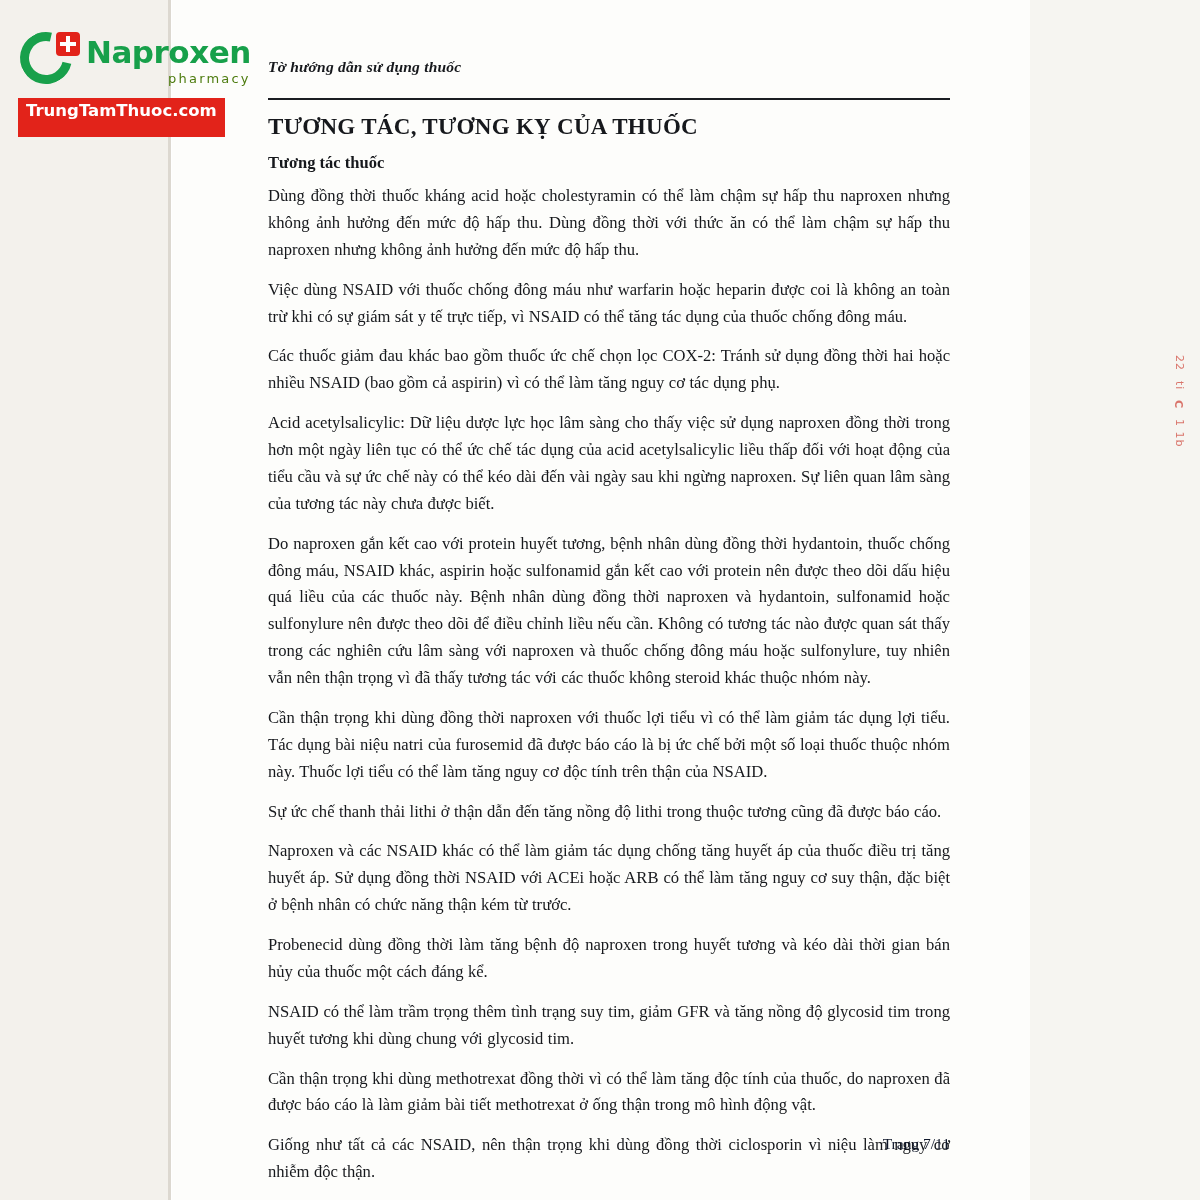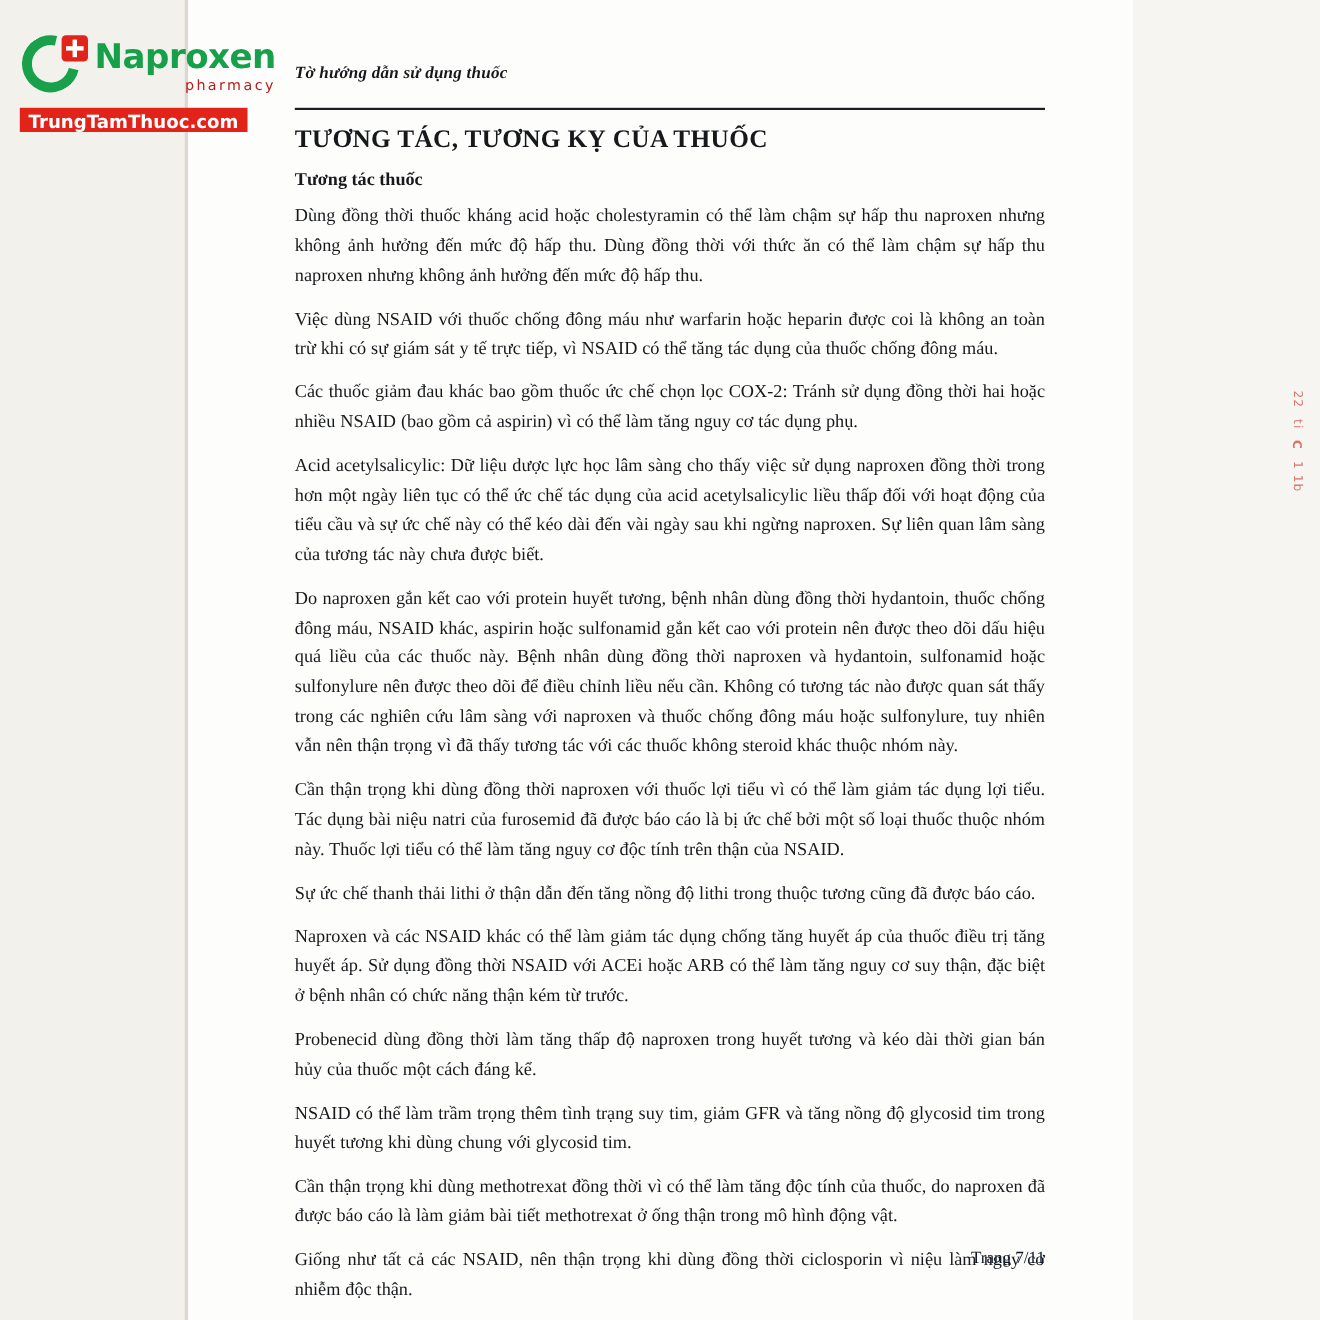--- a/index.html
+++ b/index.html
@@ -45,29 +45,29 @@
   .logo-cross:before { left:10px; top:4px; width:4px; height:16px; }
   .logo-cross:after { left:4px; top:10px; width:16px; height:4px; }
   .logo-text { margin-left:6px; }
   .logo-title {
     font-family:"DejaVu Sans", sans-serif;
     font-weight:bold; font-size:31px; color:#17a04a;
     letter-spacing:-0.5px; line-height:1;
   }
   .logo-sub {
     font-family:"DejaVu Sans", sans-serif;
-    font-size:13px; color:#b91c1c; letter-spacing:2.2px;
+    font-size:13px; color:#4d7c0f; letter-spacing:2.2px;
     margin-top:3px; text-align:right;
   }
   .logo-band {
     margin-top:6px;
     background:#e2231a; color:#fff;
     font-family:"DejaVu Sans", sans-serif;
     font-weight:bold; font-size:16.5px;
-    padding:3px 8px 0 8px;
+    padding:3px 8px 17px 8px;
     display:inline-block;
     letter-spacing:0px;
   }
   
   .doc {
     position:absolute;
     left:268px; top:58px; width:682px;
     color:#16181c;
   }
   .running-head {
@@ -131,21 +131,21 @@
   <h2 class="sub-title">Tương tác thuốc</h2>
 
   <p class="para">Dùng đồng thời thuốc kháng acid hoặc cholestyramin có thể làm chậm sự hấp thu naproxen nhưng không ảnh hưởng đến mức độ hấp thu. Dùng đồng thời với thức ăn có thể làm chậm sự hấp thu naproxen nhưng không ảnh hưởng đến mức độ hấp thu.</p>
   <p class="para">Việc dùng NSAID với thuốc chống đông máu như warfarin hoặc heparin được coi là không an toàn trừ khi có sự giám sát y tế trực tiếp, vì NSAID có thể tăng tác dụng của thuốc chống đông máu.</p>
   <p class="para">Các thuốc giảm đau khác bao gồm thuốc ức chế chọn lọc COX-2: Tránh sử dụng đồng thời hai hoặc nhiều NSAID (bao gồm cả aspirin) vì có thể làm tăng nguy cơ tác dụng phụ.</p>
   <p class="para">Acid acetylsalicylic: Dữ liệu dược lực học lâm sàng cho thấy việc sử dụng naproxen đồng thời trong hơn một ngày liên tục có thể ức chế tác dụng của acid acetylsalicylic liều thấp đối với hoạt động của tiểu cầu và sự ức chế này có thể kéo dài đến vài ngày sau khi ngừng naproxen. Sự liên quan lâm sàng của tương tác này chưa được biết.</p>
   <p class="para">Do naproxen gắn kết cao với protein huyết tương, bệnh nhân dùng đồng thời hydantoin, thuốc chống đông máu, NSAID khác, aspirin hoặc sulfonamid gắn kết cao với protein nên được theo dõi dấu hiệu quá liều của các thuốc này. Bệnh nhân dùng đồng thời naproxen và hydantoin, sulfonamid hoặc sulfonylure nên được theo dõi để điều chỉnh liều nếu cần. Không có tương tác nào được quan sát thấy trong các nghiên cứu lâm sàng với naproxen và thuốc chống đông máu hoặc sulfonylure, tuy nhiên vẫn nên thận trọng vì đã thấy tương tác với các thuốc không steroid khác thuộc nhóm này.</p>
   <p class="para">Cần thận trọng khi dùng đồng thời naproxen với thuốc lợi tiểu vì có thể làm giảm tác dụng lợi tiểu. Tác dụng bài niệu natri của furosemid đã được báo cáo là bị ức chế bởi một số loại thuốc thuộc nhóm này. Thuốc lợi tiểu có thể làm tăng nguy cơ độc tính trên thận của NSAID.</p>
   <p class="para">Sự ức chế thanh thải lithi ở thận dẫn đến tăng nồng độ lithi trong thuộc tương cũng đã được báo cáo.</p>
   <p class="para">Naproxen và các NSAID khác có thể làm giảm tác dụng chống tăng huyết áp của thuốc điều trị tăng huyết áp. Sử dụng đồng thời NSAID với ACEi hoặc ARB có thể làm tăng nguy cơ suy thận, đặc biệt ở bệnh nhân có chức năng thận kém từ trước.</p>
-  <p class="para">Probenecid dùng đồng thời làm tăng thấp độ naproxen trong huyết tương và kéo dài thời gian bán hủy của thuốc một cách đáng kể.</p>
+  <p class="para">Probenecid dùng đồng thời làm tăng bệnh độ naproxen trong huyết tương và kéo dài thời gian bán hủy của thuốc một cách đáng kể.</p>
   <p class="para">NSAID có thể làm trầm trọng thêm tình trạng suy tim, giảm GFR và tăng nồng độ glycosid tim trong huyết tương khi dùng chung với glycosid tim.</p>
   <p class="para">Cần thận trọng khi dùng methotrexat đồng thời vì có thể làm tăng độc tính của thuốc, do naproxen đã được báo cáo là làm giảm bài tiết methotrexat ở ống thận trong mô hình động vật.</p>
   <p class="para">Giống như tất cả các NSAID, nên thận trọng khi dùng đồng thời ciclosporin vì niệu làm nguy cơ nhiễm độc thận.</p>
   <p class="para">Không nên sử dụng NSAID trong vòng 8 - 12 ngày sau khi dùng mifepriston vì NSAID có thể làm giảm tác dụng của mifepriston.</p>
 
 </div>
 
 <div class="page-num">Trang 7/11</div>
 
 <div class="edge-marks">

